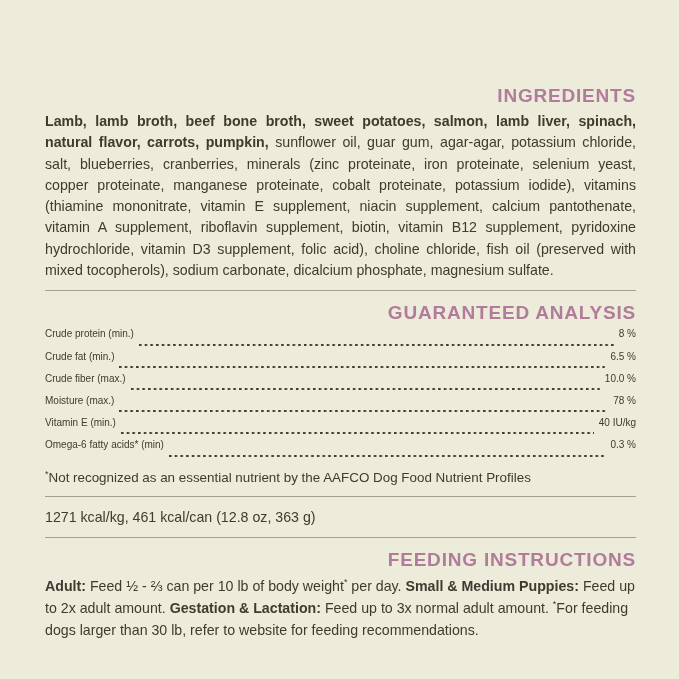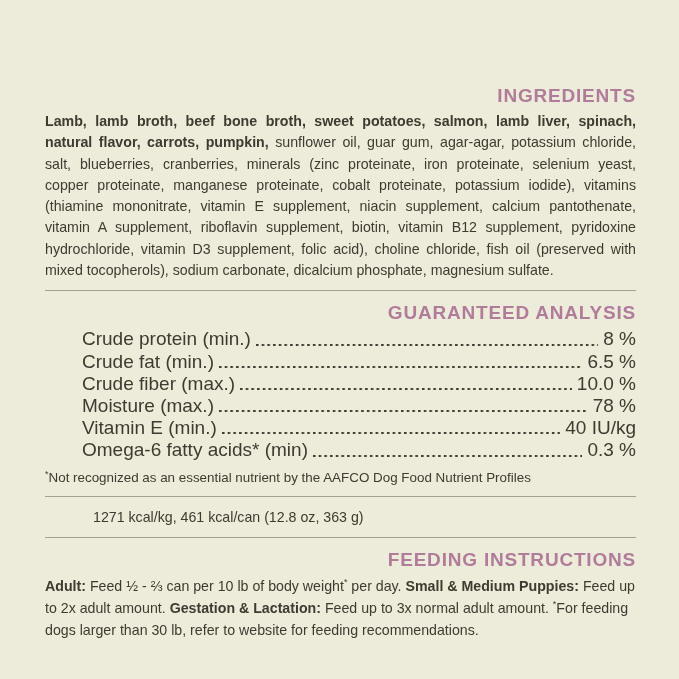--- a/index.html
+++ b/index.html
@@ -47,43 +47,42 @@
     vertical-align: super;
   }
   hr.divider {
     border: none;
     border-top: 1px solid var(--divider);
     margin: 9px 0 10px 0;
   }
   .ga-rows { margin-top: 2px; }
   .ga-row {
     display: flex;
-    align-items: center;
-    font-size: 19px;
+    align-items: flex-start;
+    font-size: 10px;
     height: 22.2px;
-    margin-left: 37px;
   }
   .ga-label { white-space: nowrap; }
   .ga-value { white-space: nowrap; }
   .ga-dots {
     flex: 1;
     align-self: flex-end;
     height: 4px;
     margin: 0 5px 4px 5px;
     background-image: radial-gradient(circle at 1.3px 50%, var(--text) 1.05px, transparent 1.45px);
     background-size: 5.7px 4px;
     background-repeat: repeat-x;
     background-position: 0 50%;
   }
   .footnote {
     margin: 7px 0 0 0;
     font-size: 13.4px;
     line-height: 18px;
   }
-  .calorie-line { margin-top: 3px; margin-left: 48px; }
+  .calorie-line { margin-top: 3px; }
   .feeding-text { line-height: 22.2px; }
 </style>
 </head>
 <body>
 
 <div class="label">
 
   <section>
     <h2>INGREDIENTS</h2>
     <p class="body-text justify"><span style="font-weight: 700;">Lamb, lamb broth, beef bone broth, sweet potatoes, salmon, lamb liver, spinach, natural flavor, carrots, pumpkin, </span><span>sunflower oil, guar gum, agar-agar, potassium chloride, salt, blueberries, cranberries, minerals (zinc proteinate, iron proteinate, selenium yeast, copper proteinate, manganese proteinate, cobalt proteinate, potassium iodide), vitamins (thiamine mononitrate, vitamin E supplement, niacin supplement, calcium pantothenate, vitamin A supplement, riboflavin supplement, biotin, vitamin B12 supplement, pyridoxine hydrochloride, vitamin D3 supplement, folic acid), choline chloride, fish oil (preserved with mixed tocopherols), sodium carbonate, dicalcium phosphate, magnesium sulfate.</span></p>

